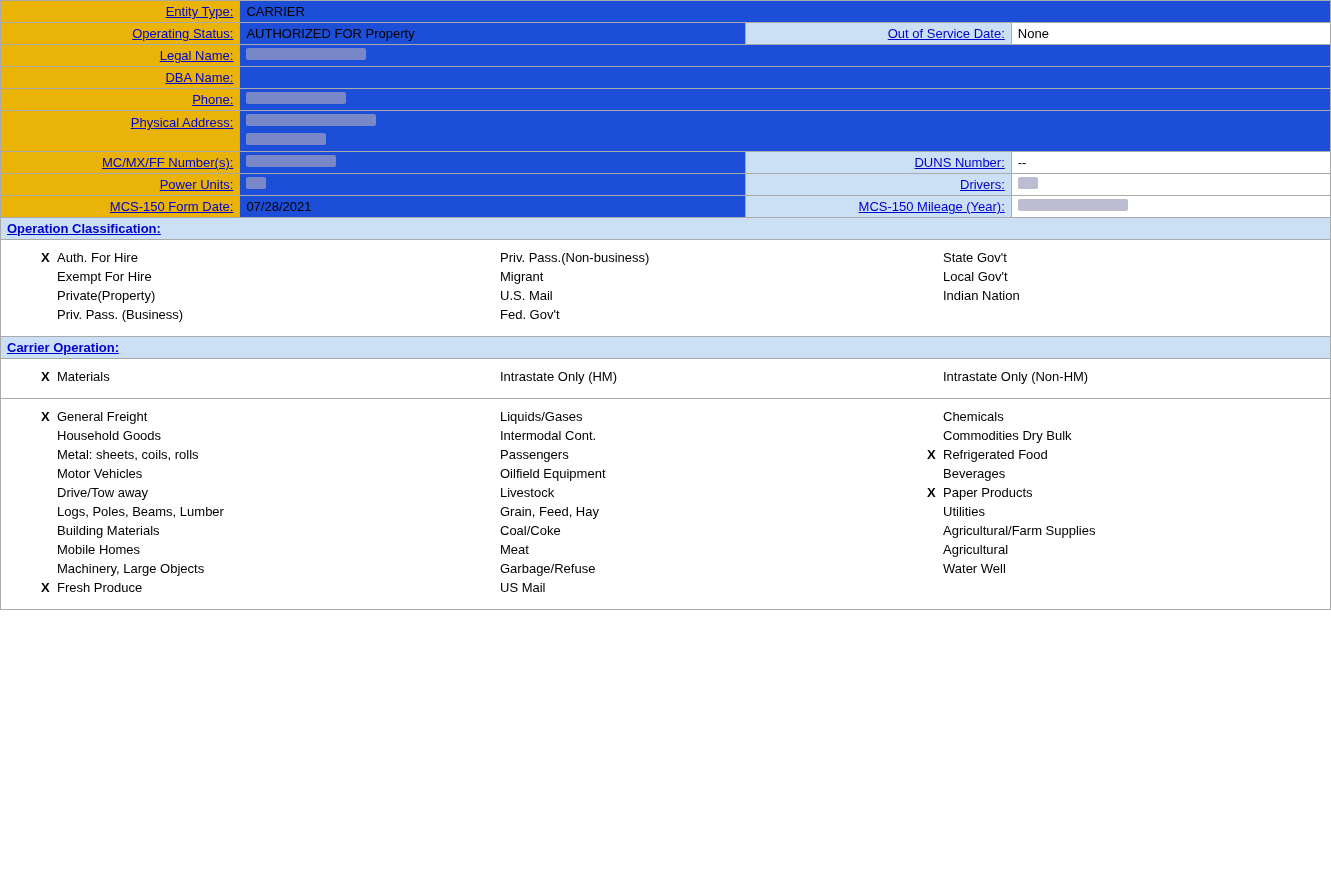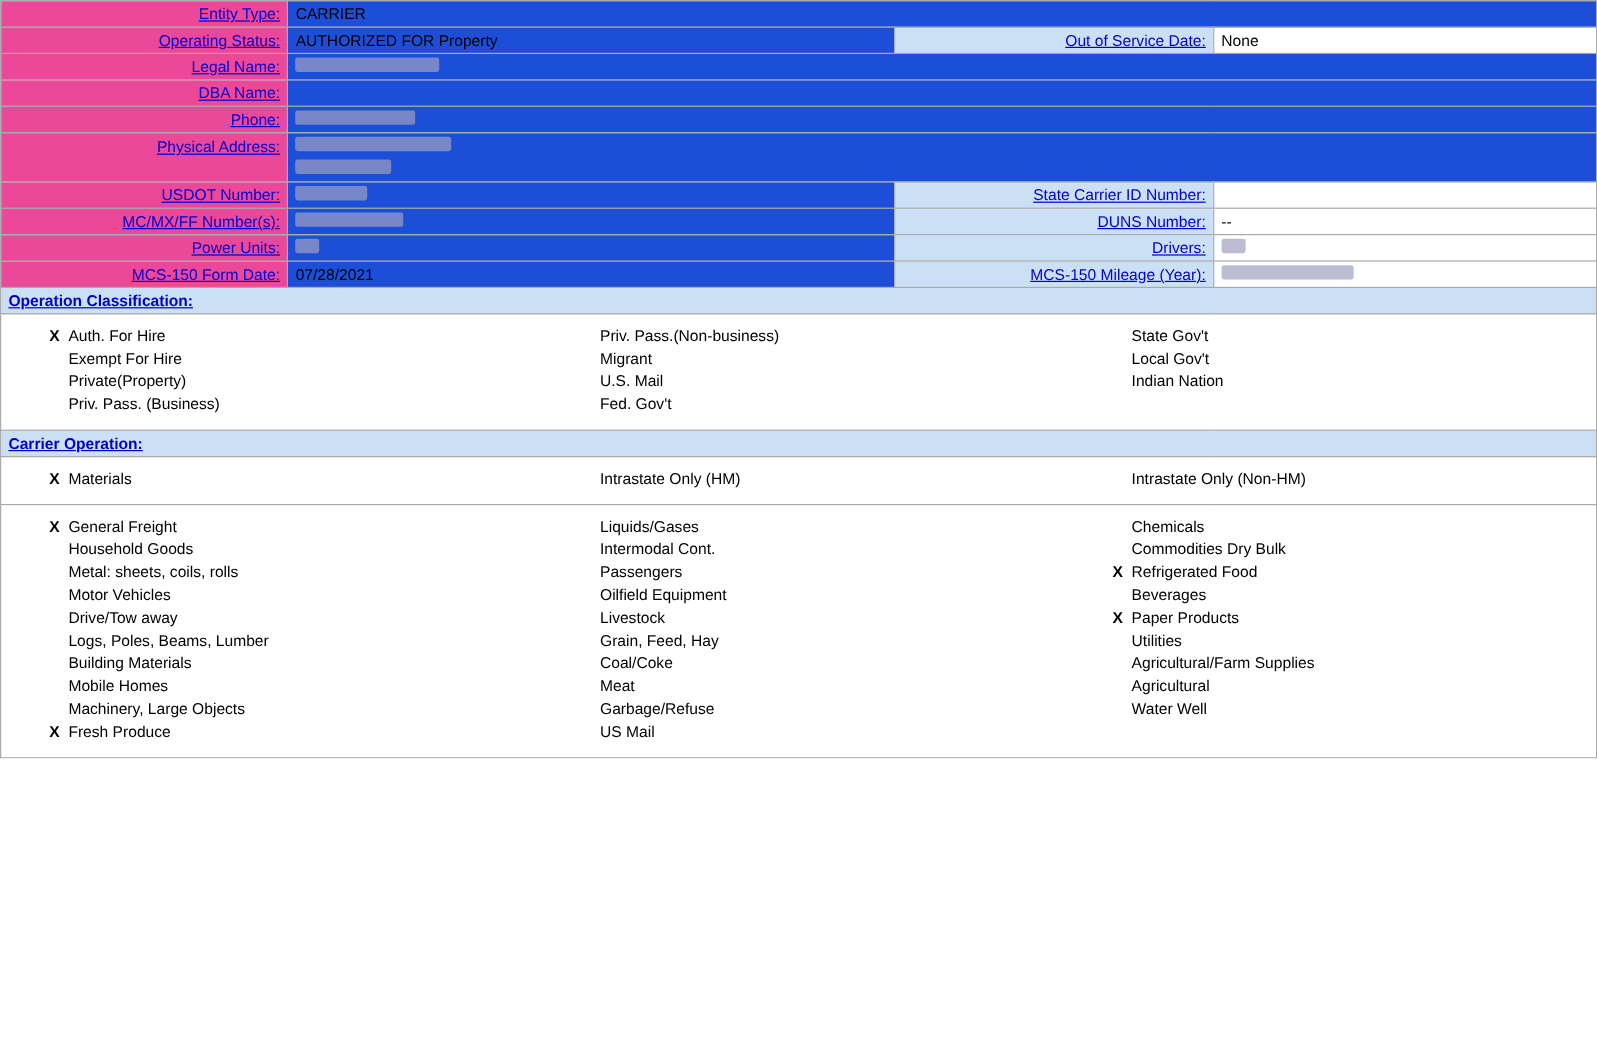--- a/index.html
+++ b/index.html
@@ -2,21 +2,21 @@
 <html><head>
   <meta charset="utf-8">
   <style>
     * { box-sizing: border-box; margin: 0; padding: 0; }
     body { font-family: Arial, sans-serif; font-size: 13px; background: #fff; color: #000; }
 
     .main-table { width: 100%; border-collapse: collapse; border: 1px solid #aaa; }
     .main-table td, .main-table th { border: 1px solid #aaa; padding: 3px 6px; vertical-align: middle; }
 
     .label-cell {
-      background-color: #ec4899;
+      background-color: #eab308;
       text-align: right;
       font-weight: normal;
       width: 18%;
       white-space: nowrap;
     }
     .label-cell a, .label-cell span.lbl {
       color: #00c;
       text-decoration: underline;
       font-size: 13px;
     }
@@ -141,32 +141,20 @@
       <td class="label-cell" style="vertical-align:top; padding-top:4px;">
         <a href="#">Physical Address:</a>
       </td>
       <td class="value-cell" colspan="3">
         <span class="redacted" style="width:130px;"></span><br>
         <span class="redacted" style="width:80px; margin-top:4px;"></span>
       </td>
     </tr>
 
 
-    <tr>
-      <td class="label-cell">
-        <a href="#">USDOT Number:</a>
-      </td>
-      <td class="value-cell" style="width:38%">
-        <span class="redacted" style="width:60px;"></span>
-      </td>
-      <td class="half-cell-label" style="text-align:right;">
-        <a href="#">State Carrier ID Number:</a>
-      </td>
-      <td class="half-cell-value"></td>
-    </tr>
 
     <tr>
       <td class="label-cell">
         <a href="#">MC/MX/FF Number(s):</a>
       </td>
       <td class="value-cell">
         <span class="redacted" style="width:90px;"></span>
       </td>
       <td class="half-cell-label" style="text-align:right;">
         <a href="#">DUNS Number:</a>

